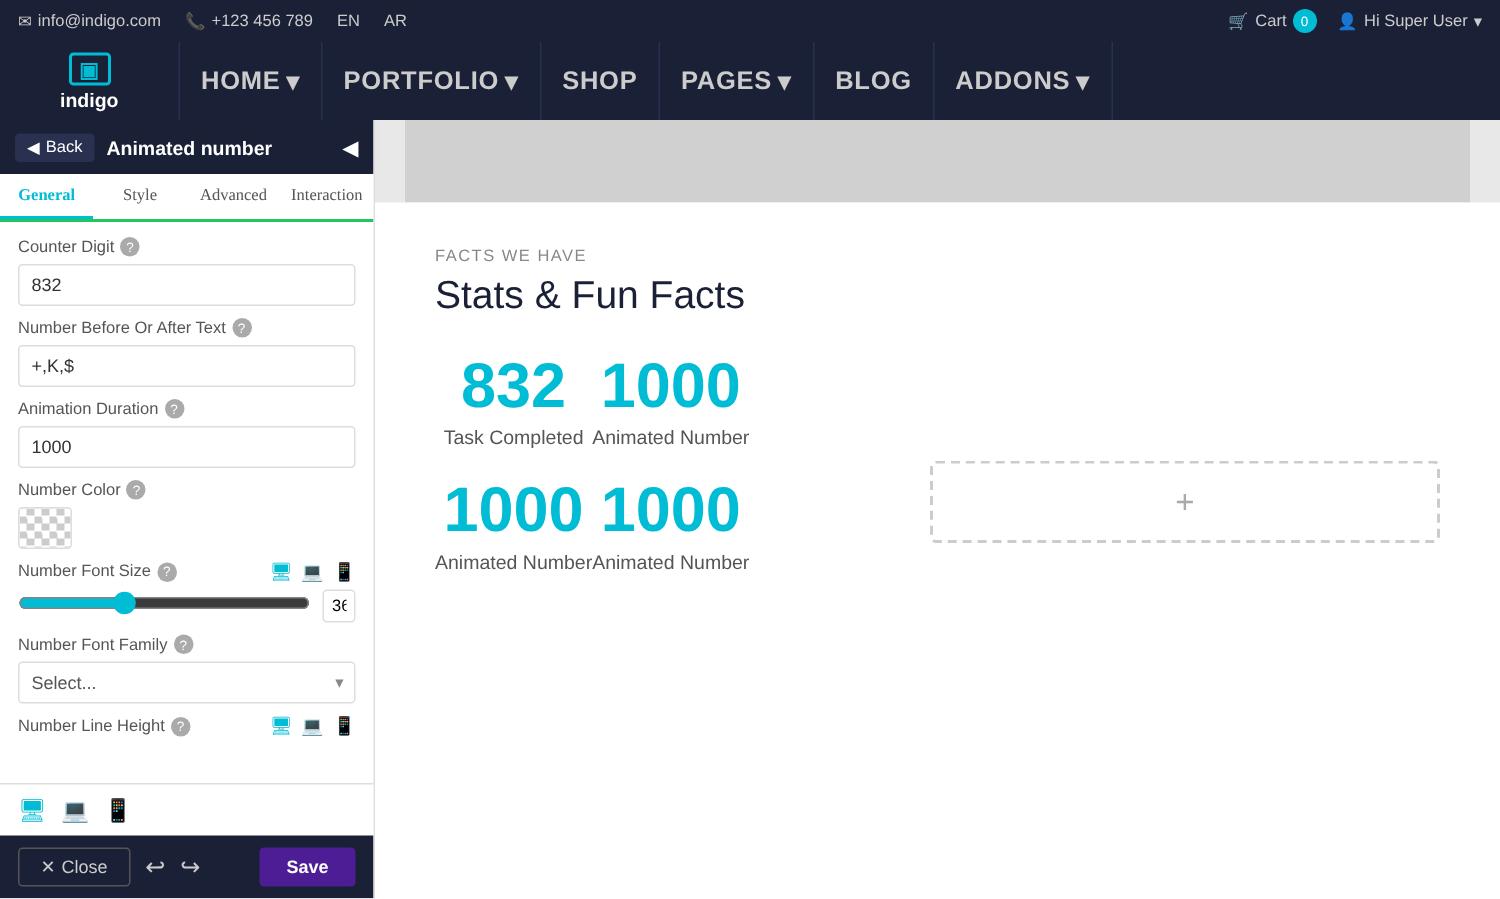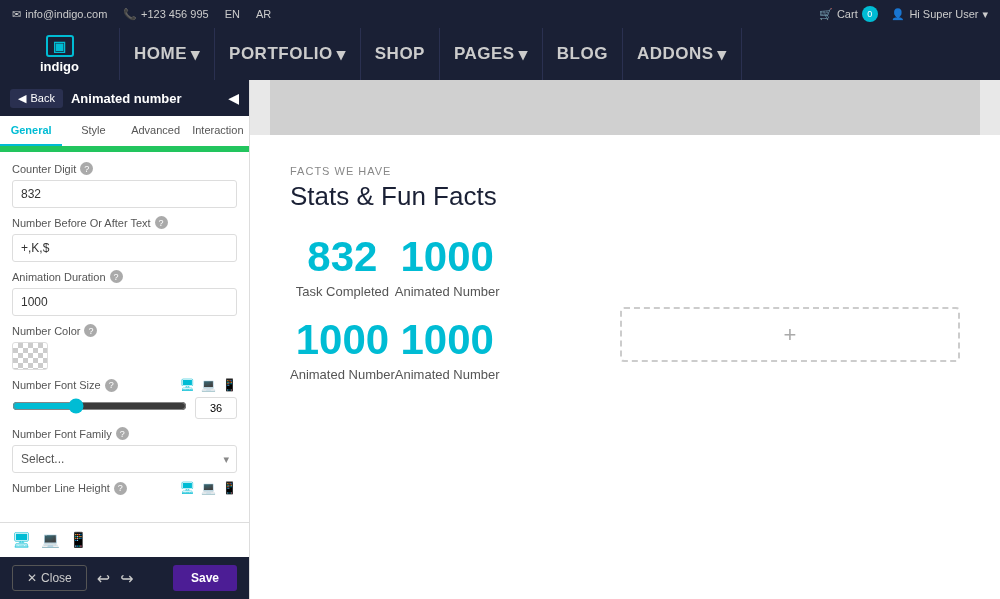--- a/index.html
+++ b/index.html
@@ -90,22 +90,23 @@
       padding: 3px 8px; font-size: 11px; border-radius: 3px;
       cursor: pointer; display: flex; align-items: center; gap: 4px;
     }
     .sidebar-collapse-btn {
       margin-left: auto; background: none; border: none; color: white;
       cursor: pointer; font-size: 14px;
     }
 
     
     .sidebar-tabs {
-      display: flex; border-bottom: 6px solid #22c55e; background: #fff;
-      flex-shrink: 0;
+      display: flex; border-bottom: 2px solid #22c55e; background: #fff;
+      flex-shrink: 0;
+      font-family: Liberation Serif, serif;
     }
     .sidebar-tab {
       flex: 1; text-align: center; padding: 8px 4px; font-size: 11px;
       cursor: pointer; color: #555; border-bottom: 2px solid transparent;
     }
     .sidebar-tab.active {
       color: #00bcd4; border-bottom: 2px solid #00bcd4; font-weight: 600;
     }
 
     
@@ -136,21 +137,21 @@
     }
 
     .responsive-icons { display: flex; gap: 6px; margin-left: auto; }
     .resp-icon { font-size: 12px; color: #888; cursor: pointer; }
     .resp-icon.active { color: #00bcd4; }
 
     .field-row { display: flex; align-items: center; gap: 8px; }
     .slider-wrap { flex: 1; }
     .slider-wrap input[type=range] { width: 100%; accent-color: #00bcd4; }
     .field-num {
-      width: 42px; border: 1px solid #ddd; border-radius: 3px;
+      width: 22px; border: 1px solid #ddd; border-radius: 3px;
       padding: 4px 5px; font-size: 11px; text-align: center;
     }
 
     .select-wrap { position: relative; }
     .select-wrap select {
       width: 100%; border: 1px solid #ddd; border-radius: 3px;
       padding: 6px 24px 6px 8px; font-size: 12px; color: #555;
       appearance: none; background: #fff; cursor: pointer;
     }
     .select-wrap::after {
@@ -229,21 +230,21 @@
 <body>
 
 <div class="top-bar">
   <div class="top-bar-left">
     <span>
       <span>✉</span>
       <span>info@indigo.com</span>
     </span>
     <span>
       <span>📞</span>
-      <span>+123 456 995</span>
+      <span>+123 456 789</span>
     </span>
     <span>EN</span>
     <span>AR</span>
   </div>
   <div class="top-bar-center"></div>
   <div class="top-bar-right">
     <span>
       <span>🛒</span>
       <span>Cart</span>
       <span style="background:#00bcd4;color:white;border-radius:50%;width:16px;height:16px;display:inline-flex;align-items:center;justify-content:center;font-size:9px;">0</span>

